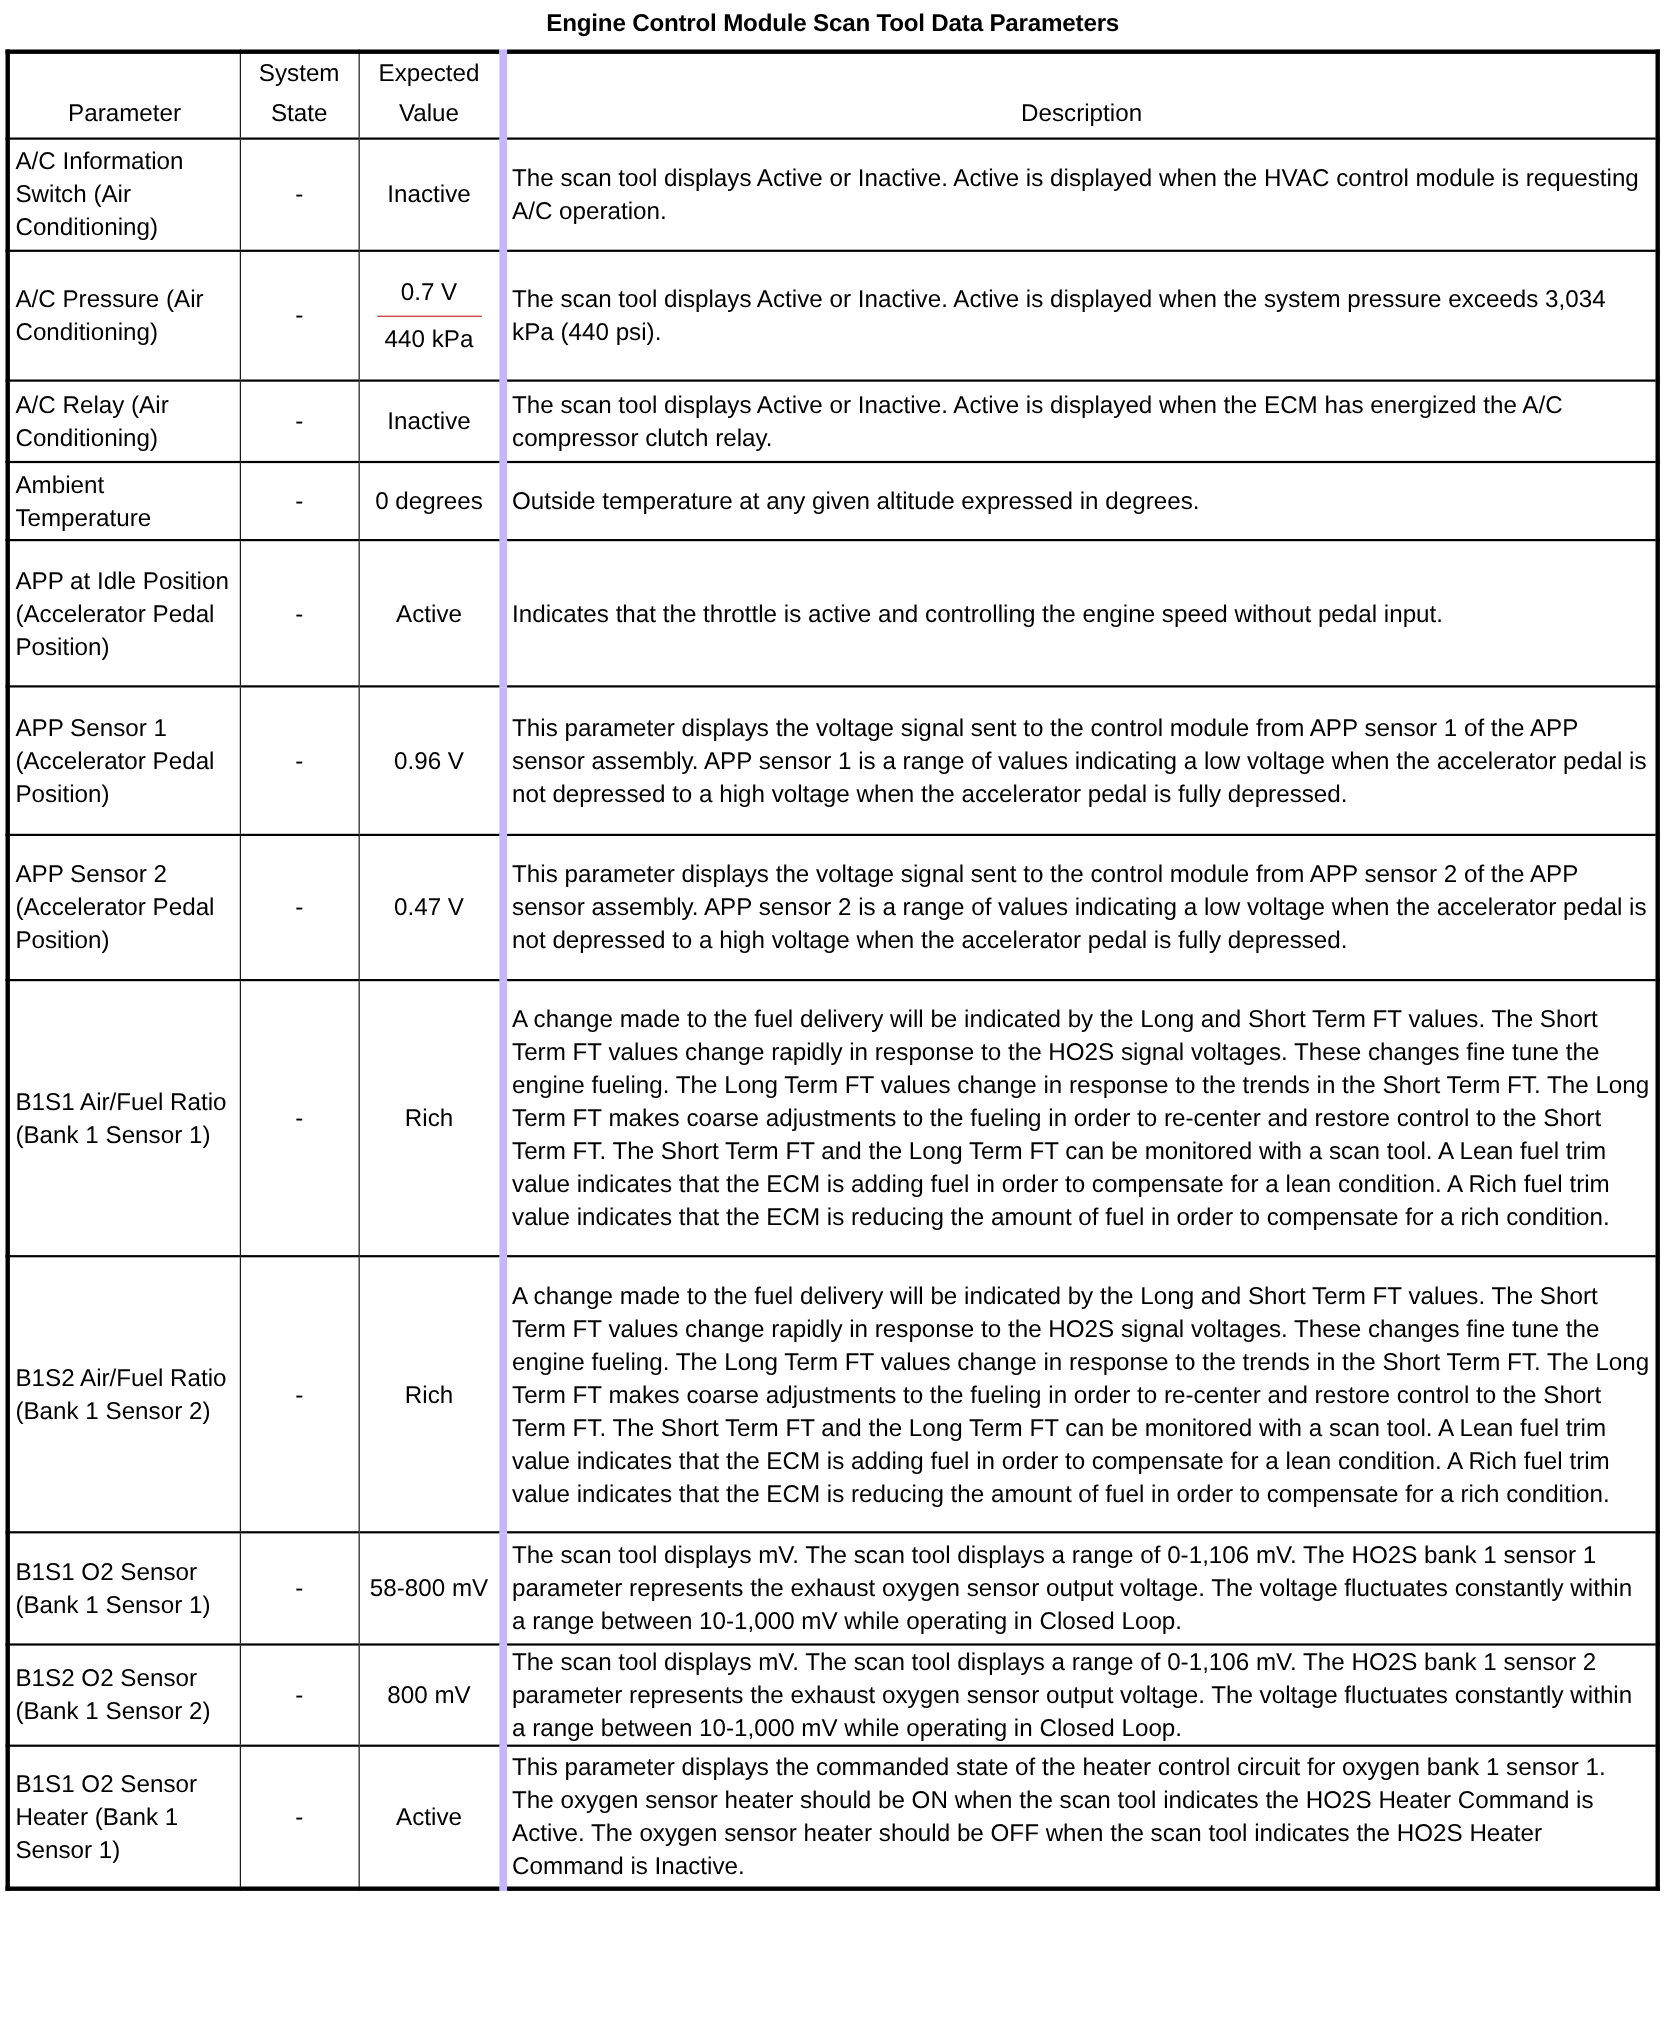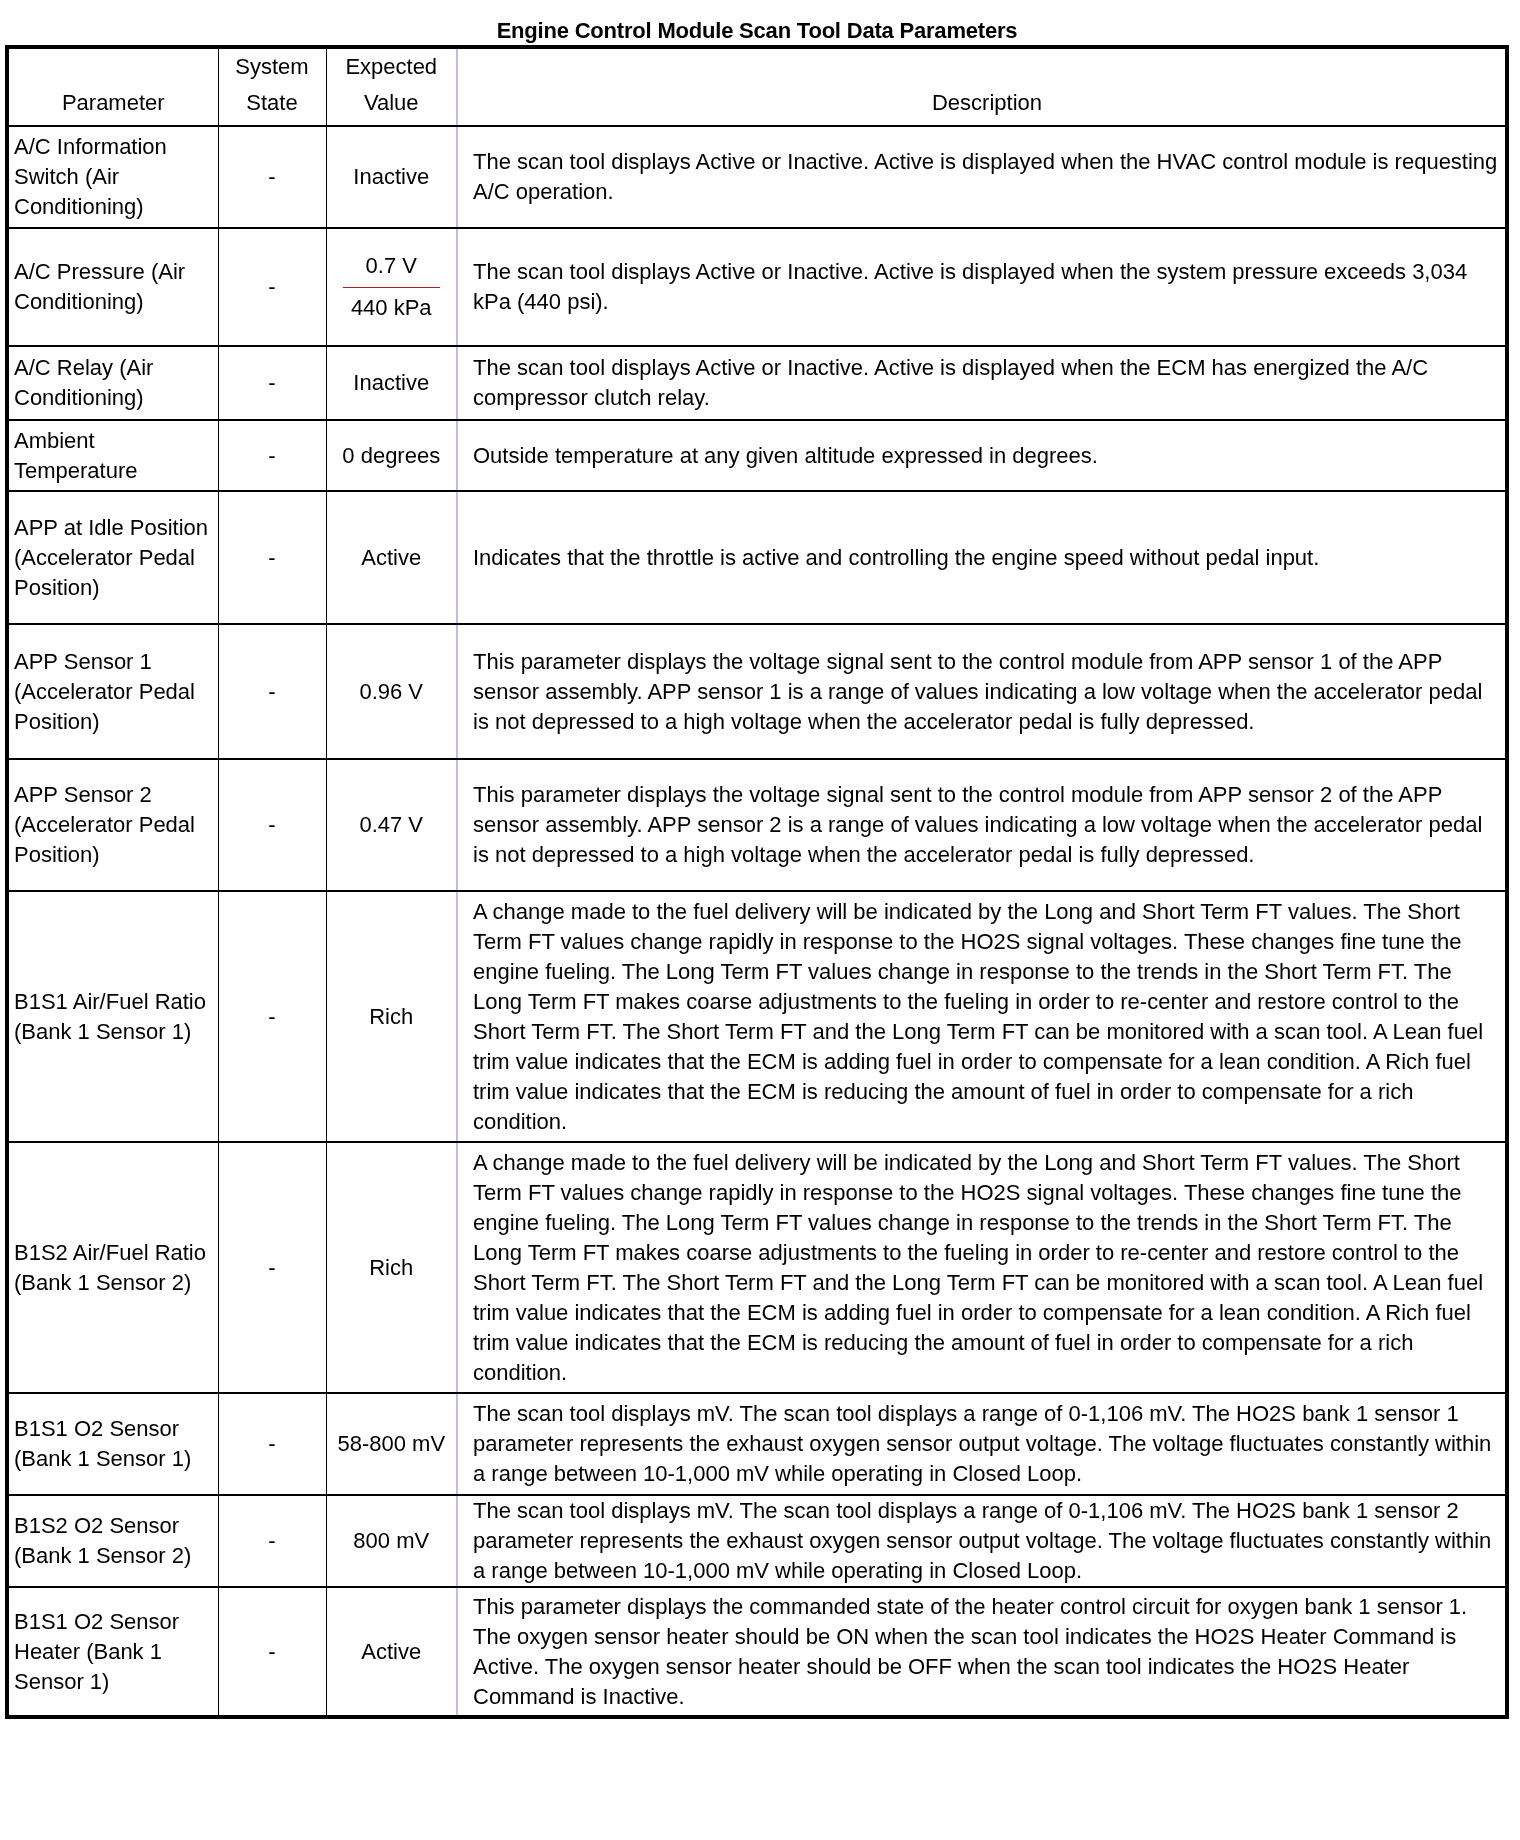--- a/index.html
+++ b/index.html
@@ -11,21 +11,21 @@
     width: 1520px;
     height: 1840px;
     position: relative;
     overflow: hidden;
     font-family: "Liberation Sans", sans-serif;
     color: #000000;
   }
   .doc-title {
     position: absolute;
     left: 0;
-    top: 18px;
+    top: 8px;
     width: 1514px;
     text-align: center;
     font-weight: bold;
     font-size: 22px;
     line-height: 26px;
     letter-spacing: -0.2px;
   }
   table.scan-table {
     position: absolute;
     left: 5px;
@@ -46,22 +46,22 @@
     border-left: 1px solid #000;
     border-right: 1px solid #000;
     border-top: 2px solid #000;
     border-bottom: 2px solid #000;
     padding: 0 5px 0 5px;
     vertical-align: middle;
     overflow: hidden;
   }
   table.scan-table td.desc,
   table.scan-table th.desc {
-    border-left: 2px solid #c4b5fd;
-    padding-left: 15px;
+    border-left: 7px solid #c4b5fd;
+    padding-left: 5px;
     padding-right: 4px;
   }
   table.scan-table th {
     font-weight: normal;
     text-align: center;
     vertical-align: bottom;
     padding-bottom: 4px;
     line-height: 36px;
   }
   tr.header-row th { height: 64px; }

